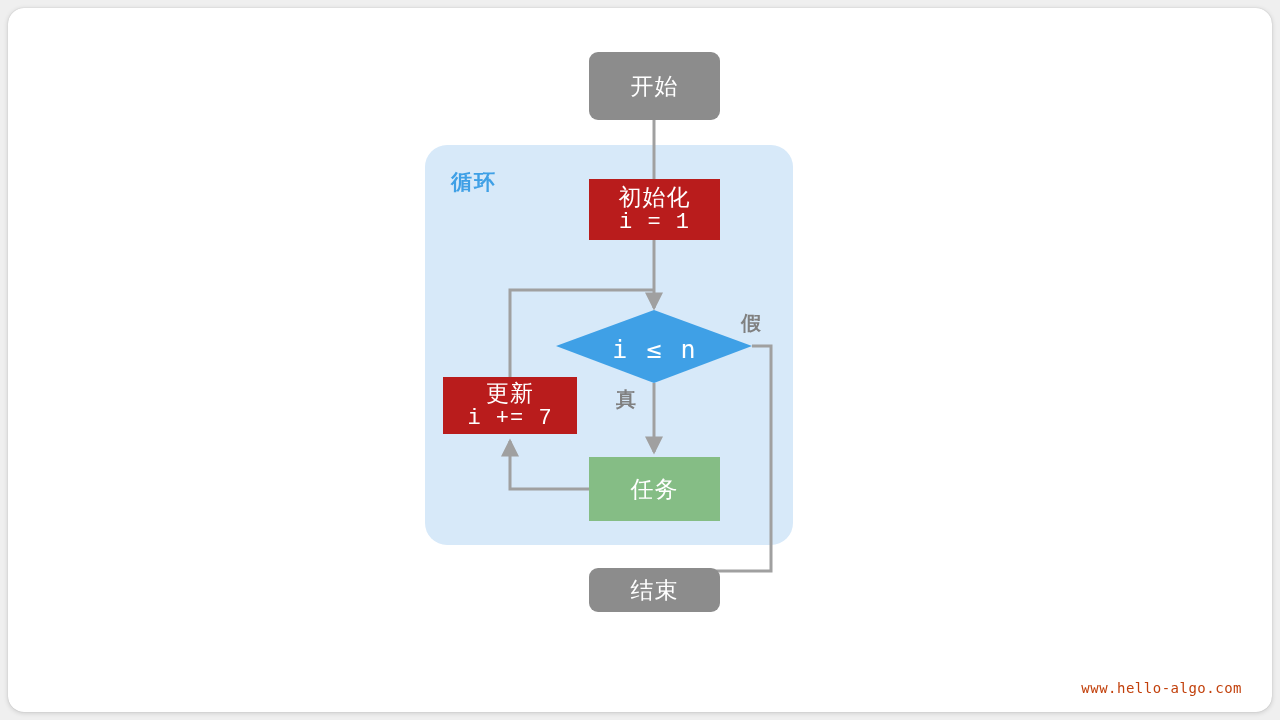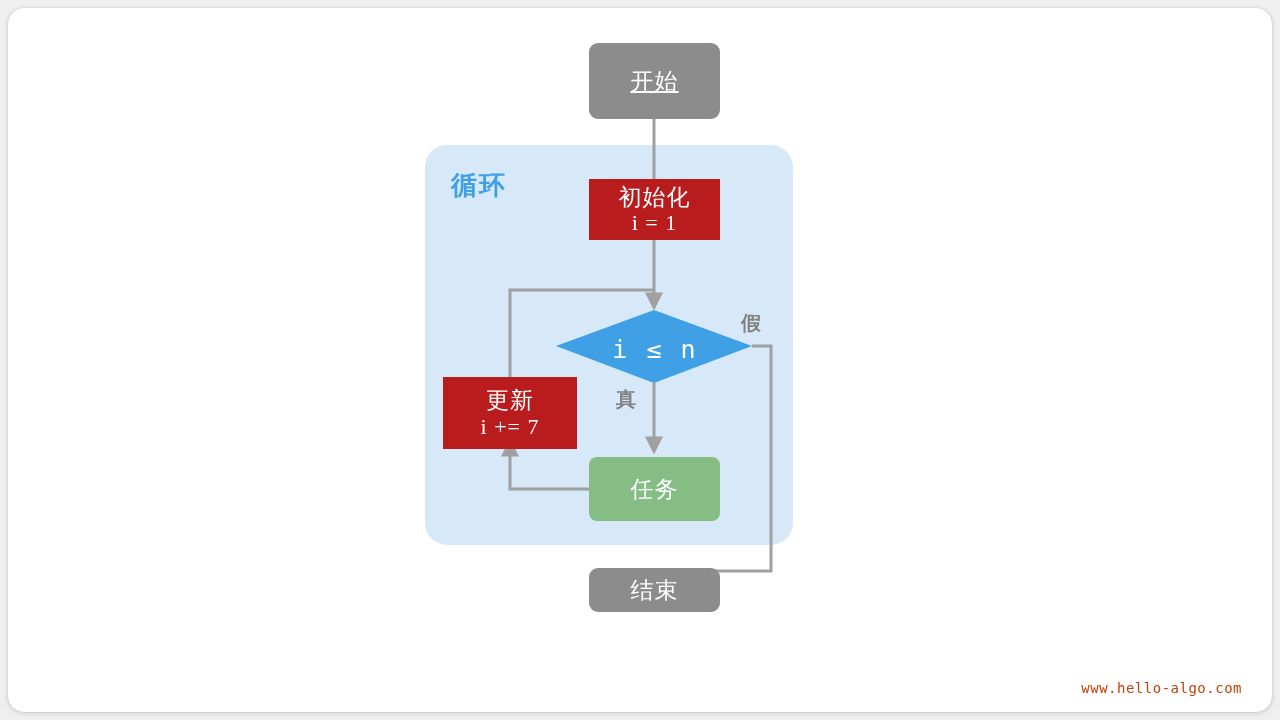--- a/index.html
+++ b/index.html
@@ -51,57 +51,56 @@
     line-height: 1.15;
   }
 
   .node .cn {
     font-family: "Liberation Sans", "DejaVu Sans", sans-serif;
     font-size: 23px;
     letter-spacing: 1px;
   }
 
   .node .mono {
-    font-family: Liberation Serif, serif;
+    font-family: Liberation Mono, monospace;
     font-size: 22px;
     letter-spacing: 1px;
   }
 
   
   .terminal {
     background: #8c8c8c;
     border-radius: 9px;
   }
 
   
   .process-blue {
     background: #b91c1c;
   }
   .process-green {
     background: #85bd85;
-    border-radius: 8px;
   }
 
   
   #loop-container {
     position: absolute;
     left: 425px;
     top: 145px;
     width: 368px;
     height: 400px;
     background: #d7e9f9;
     border-radius: 22px;
   }
 
   #loop-label {
     position: absolute;
     left: 451px;
     top: 168px;
     color: #3fa0e6;
-    font-size: 26px;
+    font-size: 21px;
     font-weight: bold;
     letter-spacing: 2px;
   }
 
   
   .branch-label {
     position: absolute;
     color: #808080;
     font-size: 20px;
     font-weight: bold;
@@ -164,30 +163,30 @@
     <path d="M752,346 L771,346 L771,571 L654,571 L654,592" stroke="#a0a0a0" stroke-width="3" fill="none" marker-end="url(#arrow)"></path>
 
     <polygon points="654,310 752,346 654,383 556,346" fill="#3fa0e6"></polygon>
   </svg>
 
   <div id="decision-text">i ≤ n</div>
 
   <div class="branch-label" style="left:616px; top:386px;">真</div>
   <div class="branch-label" style="left:741px; top:310px;">假</div>
 
-  <div class="node terminal" style="left:589px; top:43px; width:131px; height:76px;text-decoration:underline;">
+  <div class="node terminal" style="left:589px; top:52px; width:131px; height:68px;">
     <span class="cn">开始</span>
   </div>
 
   <div class="node process-blue" style="left:589px; top:179px; width:131px; height:61px;">
     <span class="cn">初始化</span>
     <span class="mono">i = 1</span>
   </div>
 
-  <div class="node process-blue" style="left:443px; top:377px; width:134px; height:72px;">
+  <div class="node process-blue" style="left:443px; top:377px; width:134px; height:57px;">
     <span class="cn">更新</span>
     <span class="mono">i += 7</span>
   </div>
 
   <div class="node process-green" style="left:589px; top:457px; width:131px; height:64px;">
     <span class="cn">任务</span>
   </div>
 
   <div class="node terminal" style="left:589px; top:568px; width:131px; height:44px;">
     <span class="cn">结束</span>

